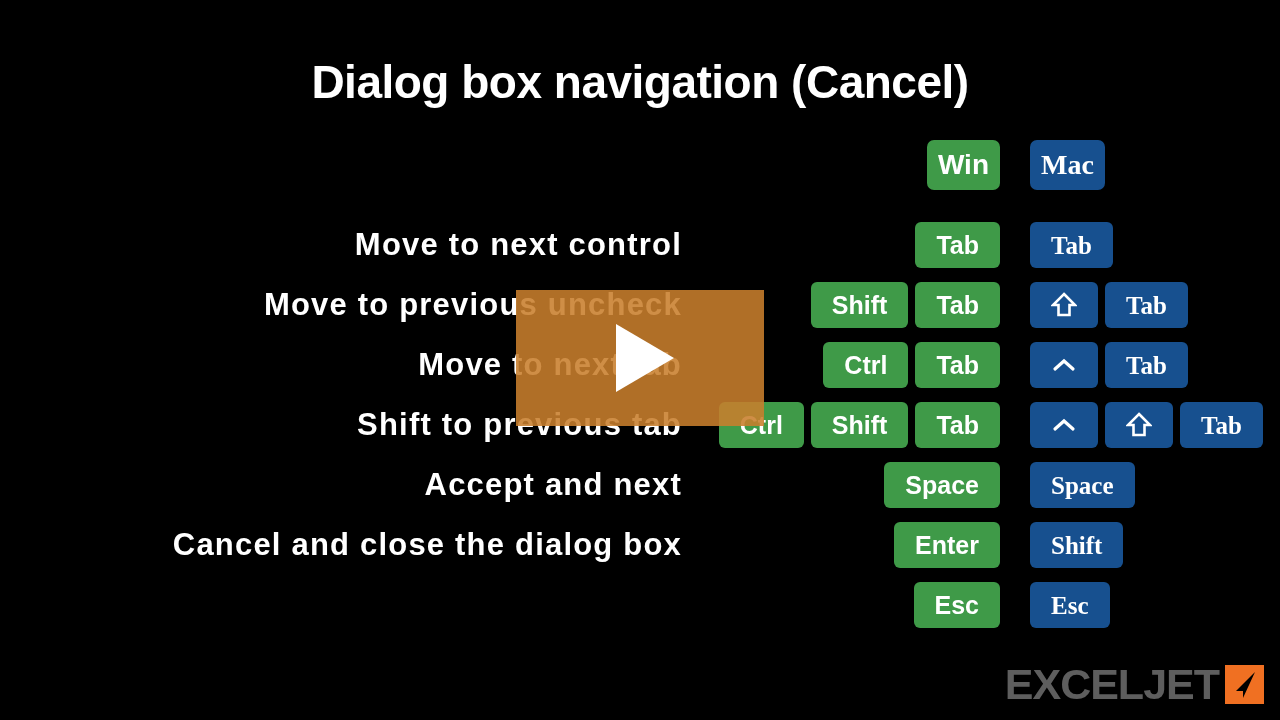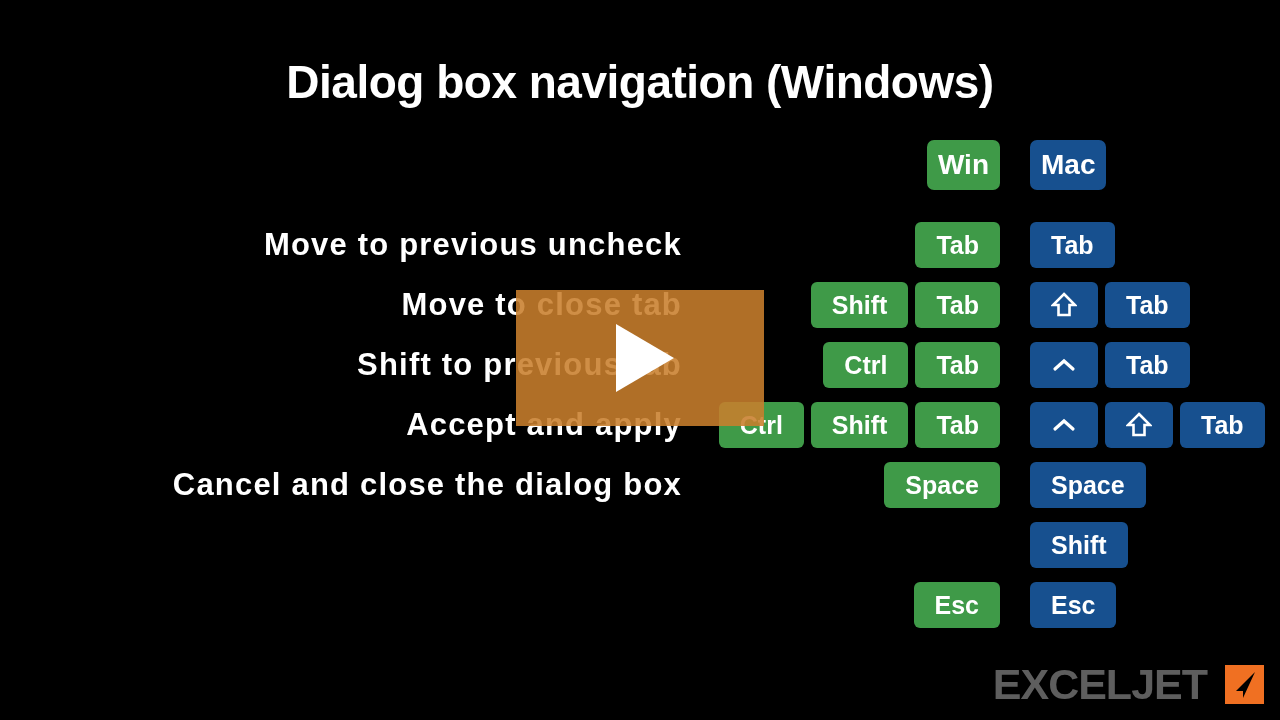--- a/index.html
+++ b/index.html
@@ -86,20 +86,21 @@
   }
   .key-side.win {
     right: 280px;          
     flex-direction: row;
     justify-content: flex-end;
   }
   .key-side.mac {
     left: 1030px;
     flex-direction: row;
     justify-content: flex-start;
+    font-family: Liberation Serif, serif;
   }
 
   .key {
     display: inline-flex;
     align-items: center;
     justify-content: center;
     height: 46px;
     min-width: 46px;
     padding: 0 21px;
     border-radius: 6px;
@@ -145,57 +146,58 @@
     margin-left: 10px;
   }
 
   
   .logo {
     position: absolute;
     right: 16px;
     bottom: 14px;
     display: flex;
     align-items: center;
-    gap: 18px;
+    gap: 6px;
   }
   .logo-text {
     color: #5e5e5e;
     font-size: 43px;
     font-weight: bold;
     letter-spacing: -1px;
     line-height: 1;
   }
   .logo-mark {
     width: 39px;
     height: 39px;
     background: #f07022;
     position: relative;
   }
 </style>
 </head>
 <body>
 
 <div id="stage">
 
-  <div class="title">Dialog box navigation (Windows)</div>
+  <div class="title">Dialog box navigation (Cancel)</div>
 
   <div class="header-row">
     <div class="key-side win" style="top:0;height:48px;">
       <span class="key green big">Win</span>
     </div>
     <div class="key-side mac" style="top:0;height:48px;">
       <span class="key blue big">Mac</span>
     </div>
   </div>
 
   <div class="labels" id="labels">
+      <div class="label-row">Move to next control</div>
       <div class="label-row">Move to previous uncheck</div>
-      <div class="label-row">Move to close tab</div>
+      <div class="label-row">Move to next tab</div>
       <div class="label-row">Shift to previous tab</div>
-      <div class="label-row">Accept and apply</div>
+      <div class="label-row">Accept and next</div>
       <div class="label-row">Cancel and close the dialog box</div>
     </div>
 
   <div class="keys" id="keys">
       <div class="key-row">
         <div class="key-side win">
           <span class="key green">Tab</span>
         </div>
         <div class="key-side mac">
           <span class="key blue">Tab</span>
@@ -251,20 +253,23 @@
       </div>
       <div class="key-row">
         <div class="key-side win">
           <span class="key green">Space</span>
         </div>
         <div class="key-side mac">
           <span class="key blue">Space</span>
         </div>
       </div>
       <div class="key-row">
+        <div class="key-side win">
+          <span class="key green">Enter</span>
+        </div>
         <div class="key-side mac">
           <span class="key blue">Shift</span>
         </div>
       </div>
       <div class="key-row">
         <div class="key-side win">
           <span class="key green">Esc</span>
         </div>
         <div class="key-side mac">
           <span class="key blue">Esc</span>

